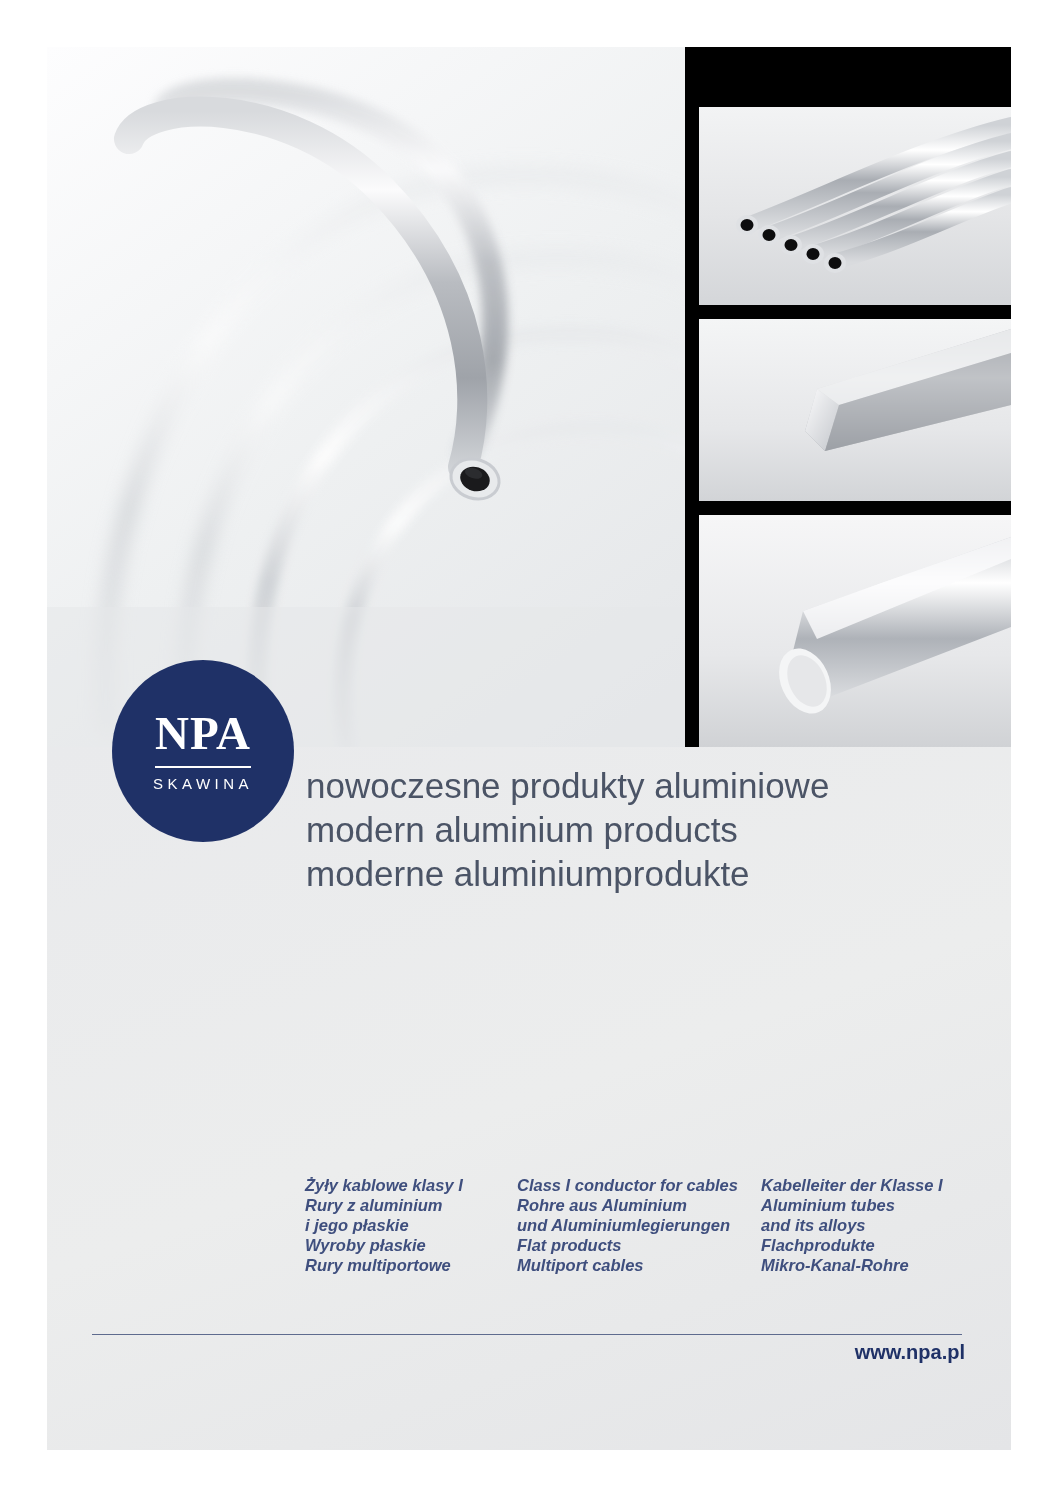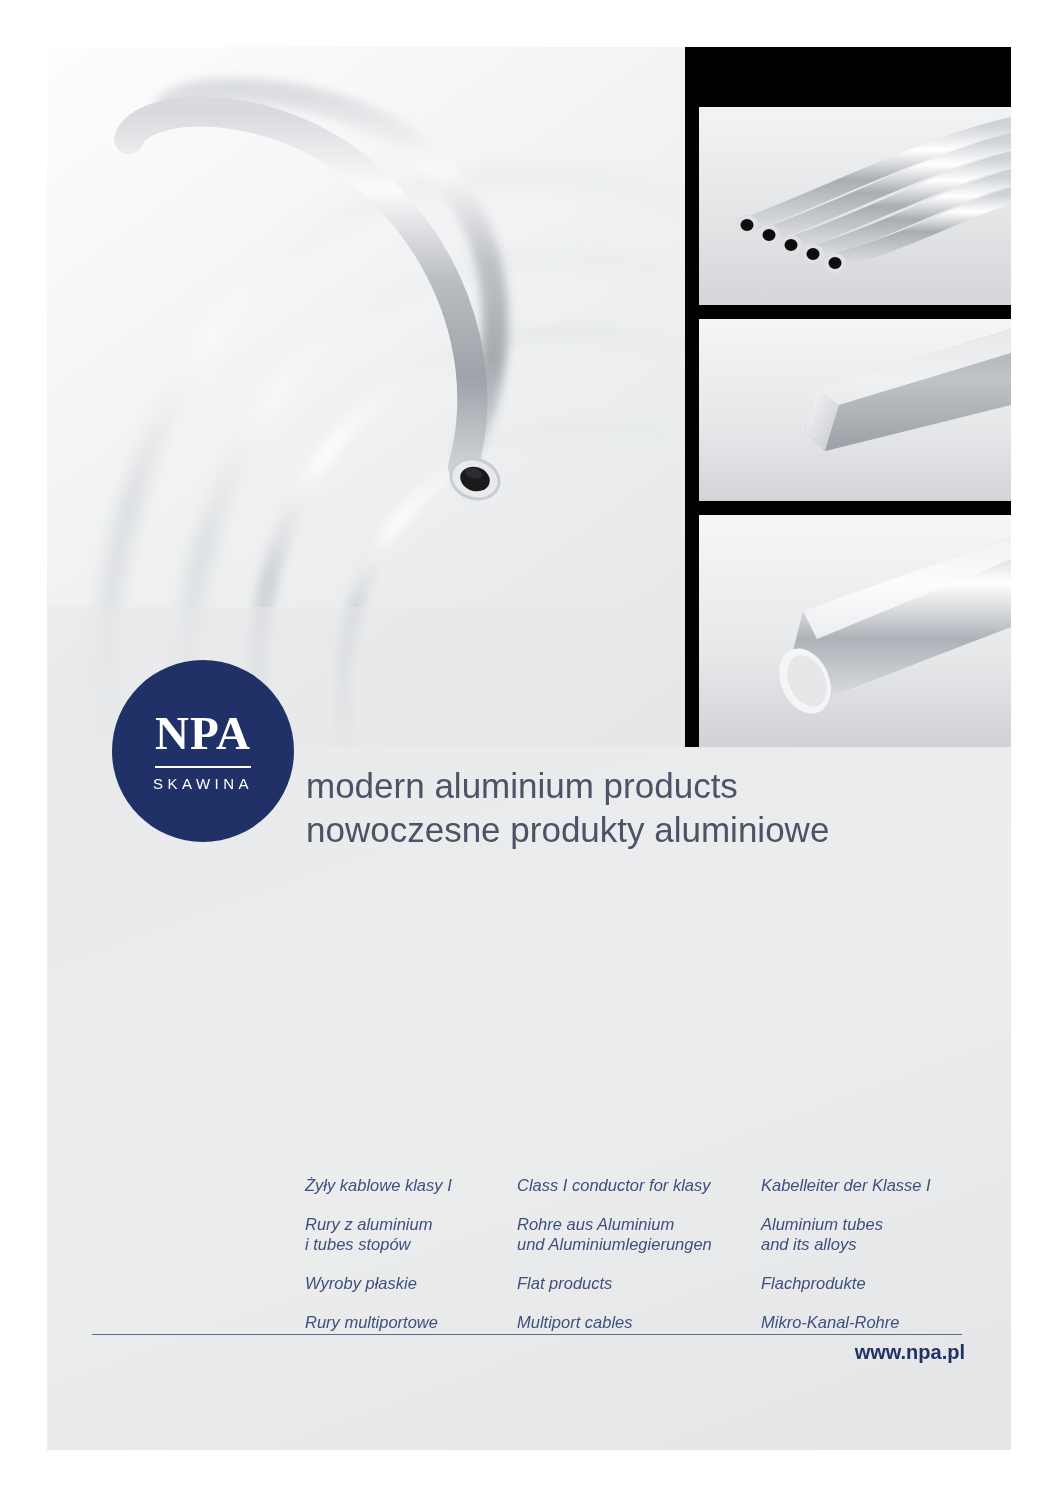--- a/index.html
+++ b/index.html
@@ -131,25 +131,25 @@
   .headline div { white-space: nowrap; }
 
   
   .products {
     position: absolute;
     left: 258px;
     top: 1128px;
     width: 690px;
     display: grid;
     grid-template-columns: 212px 244px 234px;
-    row-gap: 19px;
     color: #3f4f7e;
     font-size: 16.5px;
     font-style: italic;
     line-height: 20px;
+    font-weight: bold;
   }
   .products .cell { white-space: pre-line; }
 
   
   .footer-rule {
     position: absolute;
     left: 45px;
     top: 1287px;
     width: 870px;
     height: 1px;
@@ -323,31 +323,32 @@
 
     </div>
 
     <div class="logo">
       <div class="logo-main">NPA</div>
       <div class="logo-rule"></div>
       <div class="logo-sub">SKAWINA</div>
     </div>
 
     <div class="headline">
+      <div>nowoczesne produkty aluminiowe</div>
       <div>modern aluminium products</div>
-      <div>nowoczesne produkty aluminiowe</div>
+      <div>moderne aluminiumprodukte</div>
     </div>
 
     <div class="products">
       <div class="cell">Żyły kablowe klasy I</div>
-      <div class="cell">Class I conductor for klasy</div>
+      <div class="cell">Class I conductor for cables</div>
       <div class="cell">Kabelleiter der Klasse I</div>
 
       <div class="cell">Rury z aluminium
-i tubes stopów</div>
+i jego płaskie</div>
       <div class="cell">Rohre aus Aluminium
 und Aluminiumlegierungen</div>
       <div class="cell">Aluminium tubes
 and its alloys</div>
 
       <div class="cell">Wyroby płaskie</div>
       <div class="cell">Flat products</div>
       <div class="cell">Flachprodukte</div>
 
       <div class="cell">Rury multiportowe</div>

